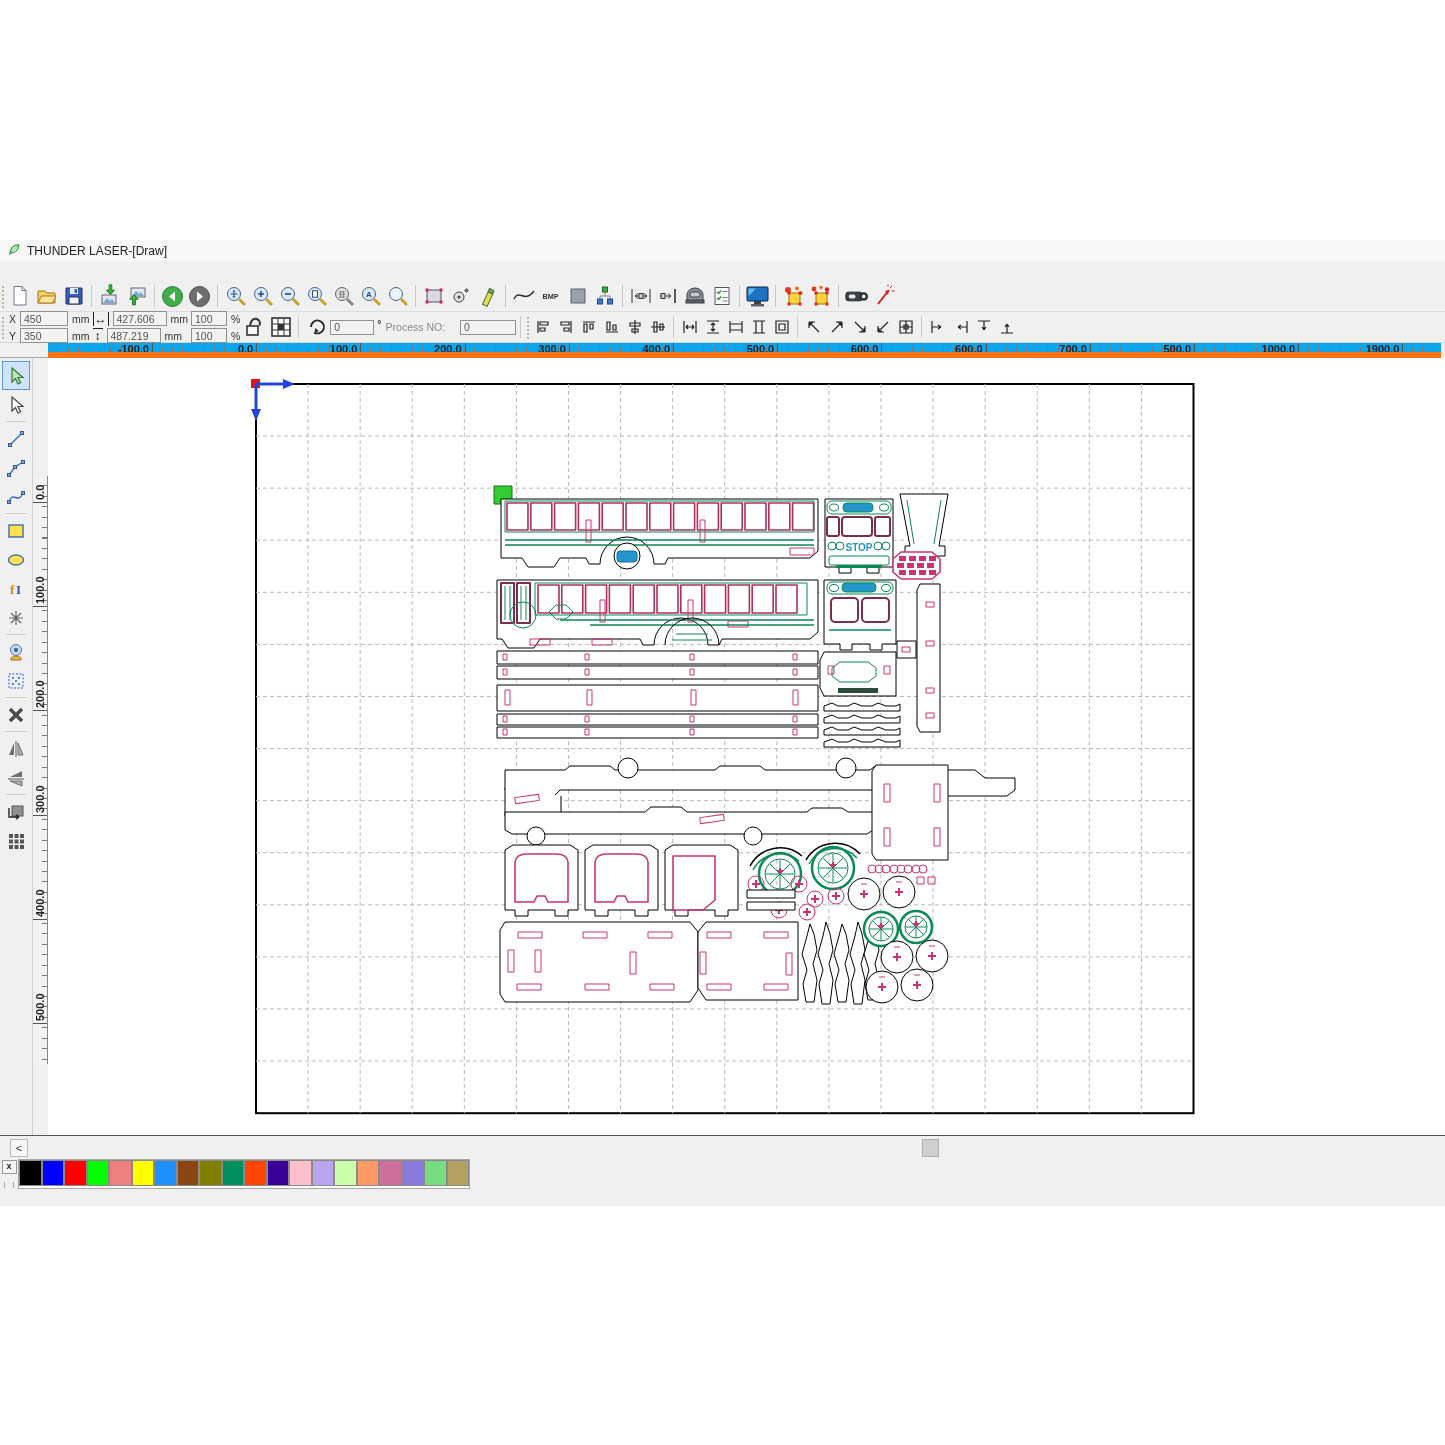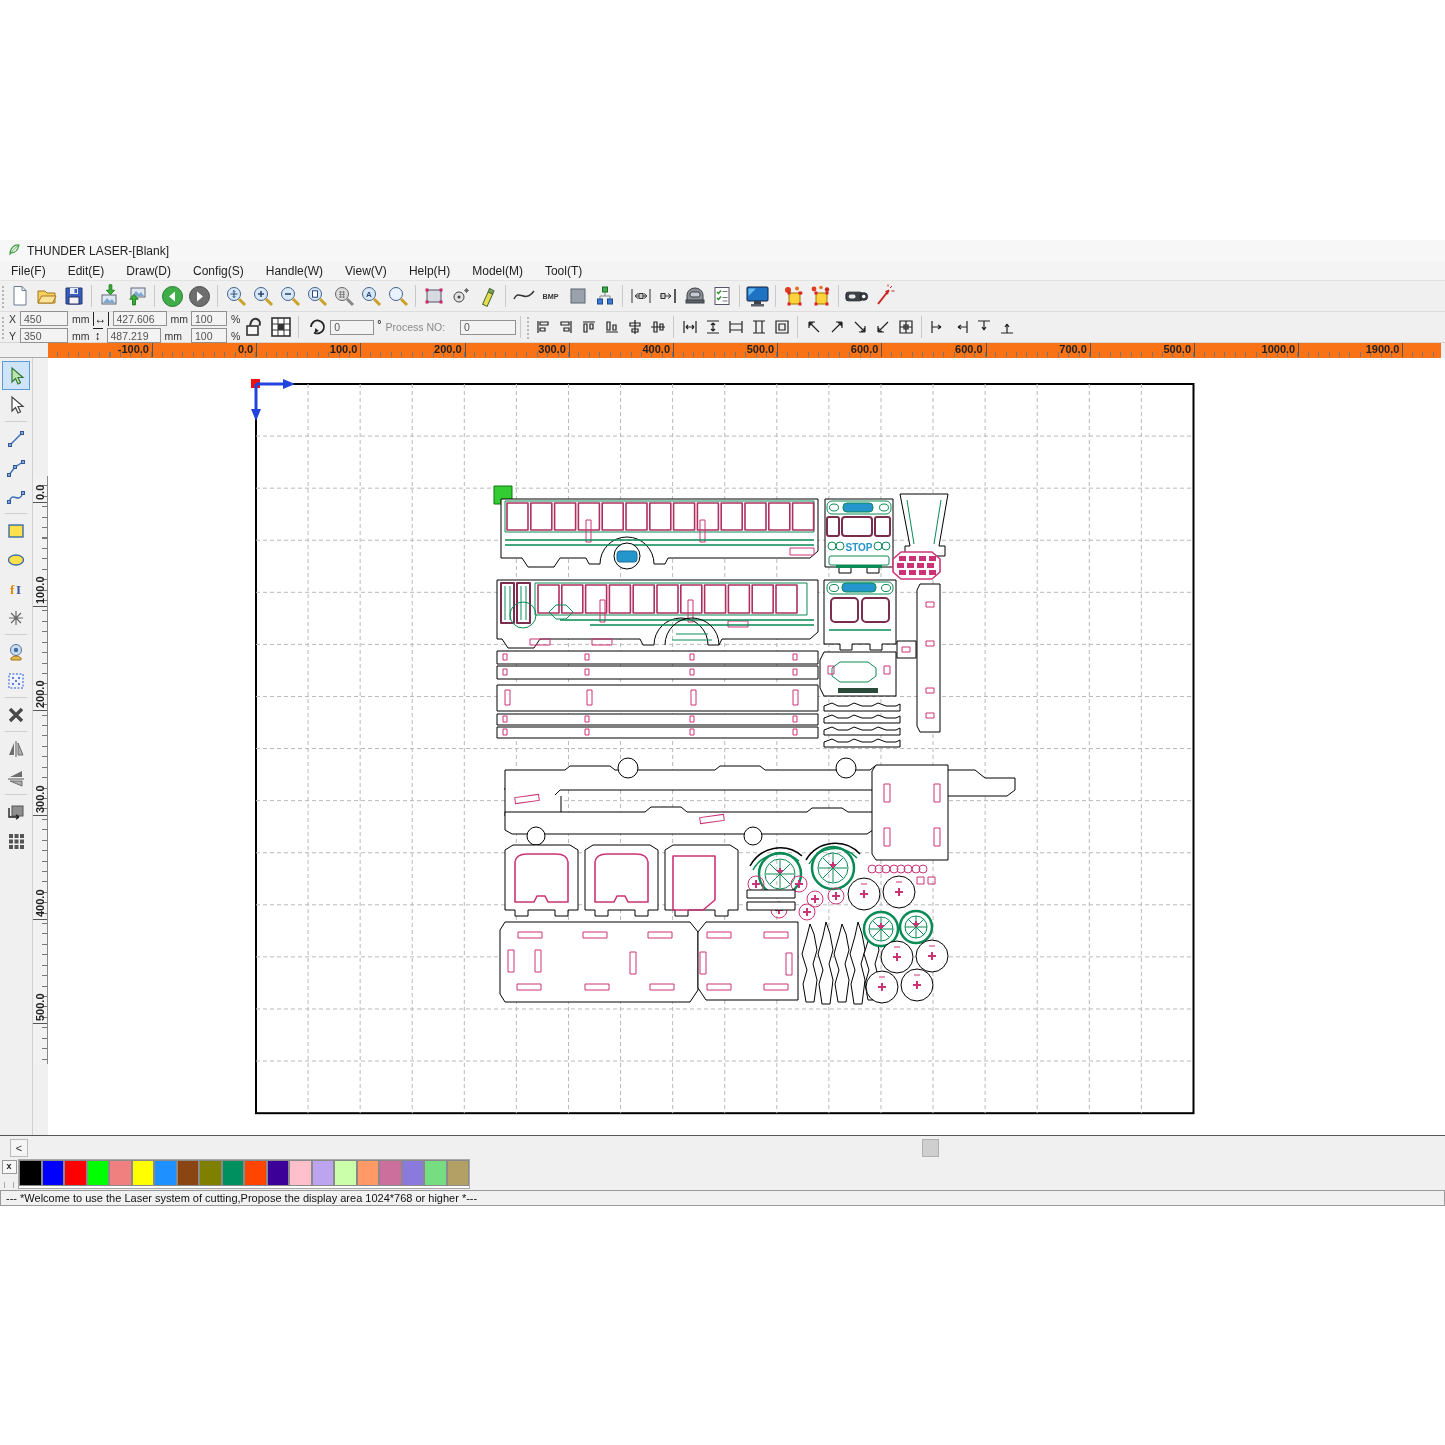--- a/index.html
+++ b/index.html
@@ -26,21 +26,21 @@
   .fld{border:1px solid #919191;background:#f3f3f3;color:#555;font-family:"Liberation Sans",sans-serif;
        font-size:10.5px;height:13px;padding:0 3px;box-sizing:content-box;}
   .stack{display:flex;flex-direction:column;gap:2px;margin-left:3px;}
   .srow{display:flex;align-items:center;gap:4px;height:15px;}
   .lbl{color:#333;}
   .dimarrow{font-weight:bold;font-size:12px;}
 
   .alnbtn{width:23px;height:22px;display:flex;align-items:center;justify-content:center;flex:0 0 auto;color:#222;}
 
   
-  .hruler{position:absolute;left:48px;top:103px;right:4px;height:15px;background:#f97316;border-bottom:1px solid #f97316;box-sizing:border-box;overflow:hidden;}
+  .hruler{position:absolute;left:48px;top:103px;right:4px;height:15px;background:#0ea5e9;border-bottom:6px solid #f97316;box-sizing:border-box;overflow:hidden;}
   .hruler .ticks{position:absolute;left:0;right:0;bottom:0;height:5px;
       background:repeating-linear-gradient(to right,transparent 0,transparent 9.4px,#777 9.4px,#777 10.42px);}
   .htick{position:absolute;top:0;bottom:0;width:1px;background:#555;}
   .hlab{position:absolute;top:0;height:14px;width:58px;text-align:right;font-size:11px;font-weight:bold;color:#222;}
   .rcorner{position:absolute;left:0;top:103px;width:48px;height:15px;background:#f0f0f0;border-bottom:1px solid #aaa;box-sizing:border-box;}
 
   .vruler{position:absolute;left:33px;top:118px;width:15px;bottom:71px;background:#f2f2f2;border-right:1px solid #888;box-sizing:border-box;overflow:hidden;}
   .vruler .ticks{position:absolute;top:0;bottom:0;right:0;width:5px;
       background:repeating-linear-gradient(to bottom,transparent 0,transparent 9.4px,#777 9.4px,#777 10.42px);}
   .vtick{position:absolute;left:0;right:0;height:1px;background:#555;}
@@ -77,34 +77,23 @@
 <div class="page">
  <div class="app">
 
   <div class="titlebar">
     <span>
       <svg width="13" height="13" viewBox="0 0 13 13">
             <path d="M2,11 C2,5 6,1.5 11,2 C10,7 7,10 3,10 Z" fill="#eaf5ea" stroke="#3f9c3f" stroke-width="1.2"></path>
             <path d="M3,10 C5,7 7,5 10,3" stroke="#3f9c3f" fill="none" stroke-width="0.8"></path>
           </svg>
     </span>
-    <span class="ttl">THUNDER LASER-[Blank]</span>
+    <span class="ttl">THUNDER LASER-[Draw]</span>
   </div>
 
-  <div class="menubar">
-    <span class="mi">File(F)</span>
-    <span class="mi">Edit(E)</span>
-    <span class="mi">Draw(D)</span>
-    <span class="mi">Config(S)</span>
-    <span class="mi">Handle(W)</span>
-    <span class="mi">View(V)</span>
-    <span class="mi">Help(H)</span>
-    <span class="mi">Model(M)</span>
-    <span class="mi">Tool(T)</span>
-  </div>
 
   <div class="tb1">
     <div class="grip"></div>
     <div class="btn">
           <svg width="24" height="24" viewBox="0 0 24 24">
             <path d="M6,2.5 h8 l4,4 V21 H6 Z" fill="#fff" stroke="#6b7a90"></path>
             <path d="M14,2.5 v4 h4" fill="none" stroke="#6b7a90"></path>
           </svg>
         </div>
     <div class="btn">
@@ -1072,18 +1061,15 @@
           <div class="sw" style="background: rgb(189, 164, 238);"></div>
           <div class="sw" style="background: rgb(204, 255, 170);"></div>
           <div class="sw" style="background: rgb(255, 153, 102);"></div>
           <div class="sw" style="background: rgb(204, 111, 157);"></div>
           <div class="sw" style="background: rgb(138, 122, 221);"></div>
           <div class="sw" style="background: rgb(119, 221, 130);"></div>
           <div class="sw" style="background: rgb(179, 160, 101);"></div>
         </div>
   </div>
 
-  <div class="statusbar">
-    <span>--- *Welcome to use the Laser system of cutting,Propose the display area 1024*768 or higher *---</span>
-  </div>
 
  </div>
 </div>
 
 </body></html>

